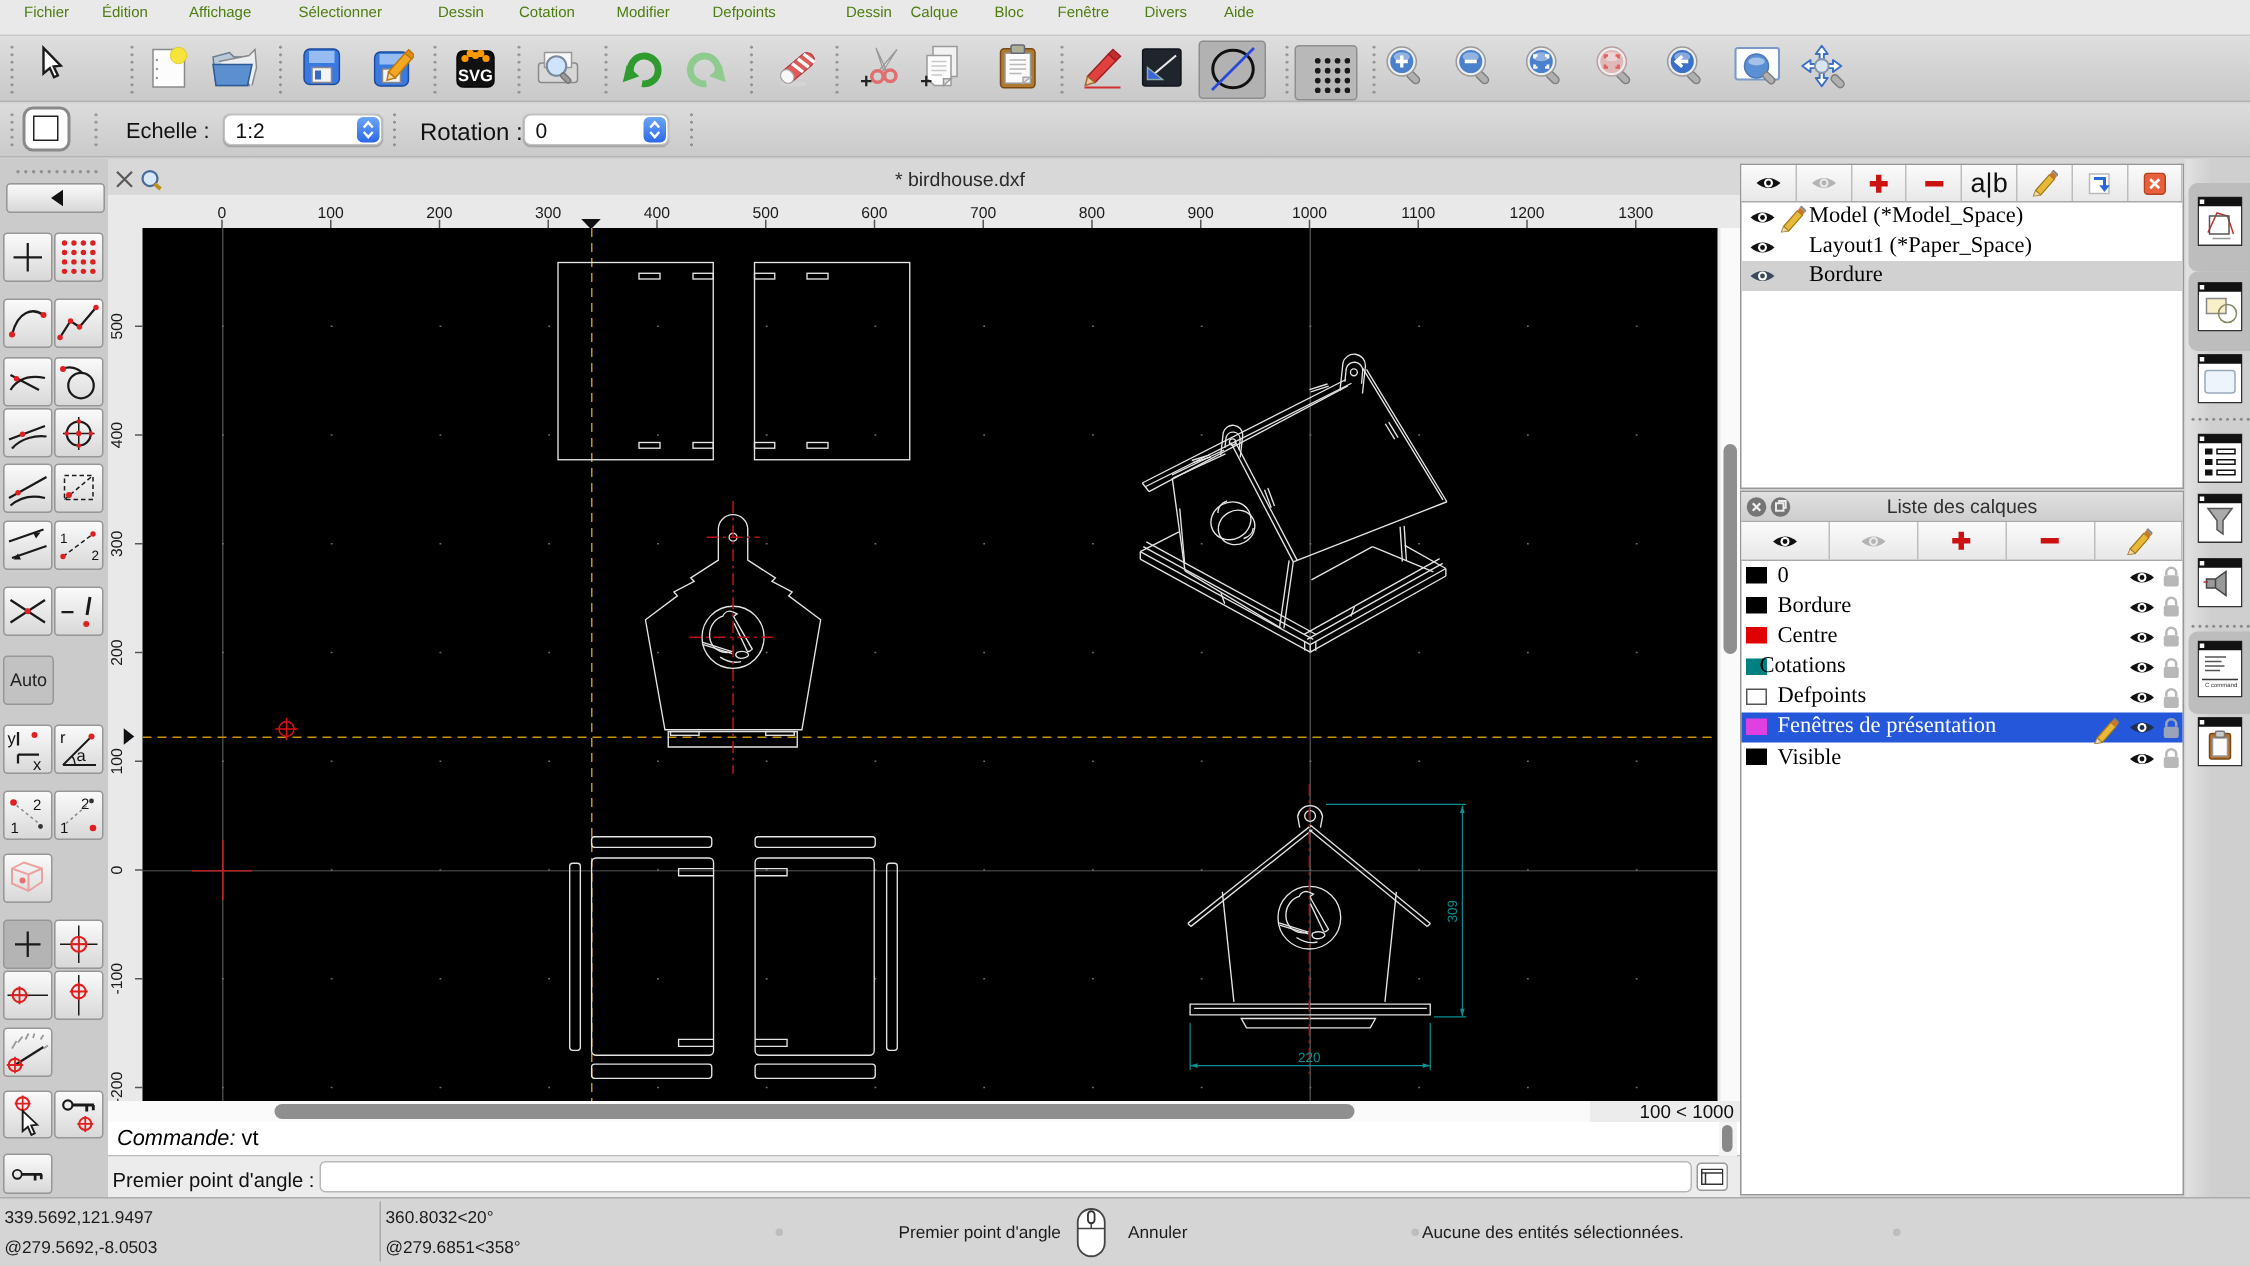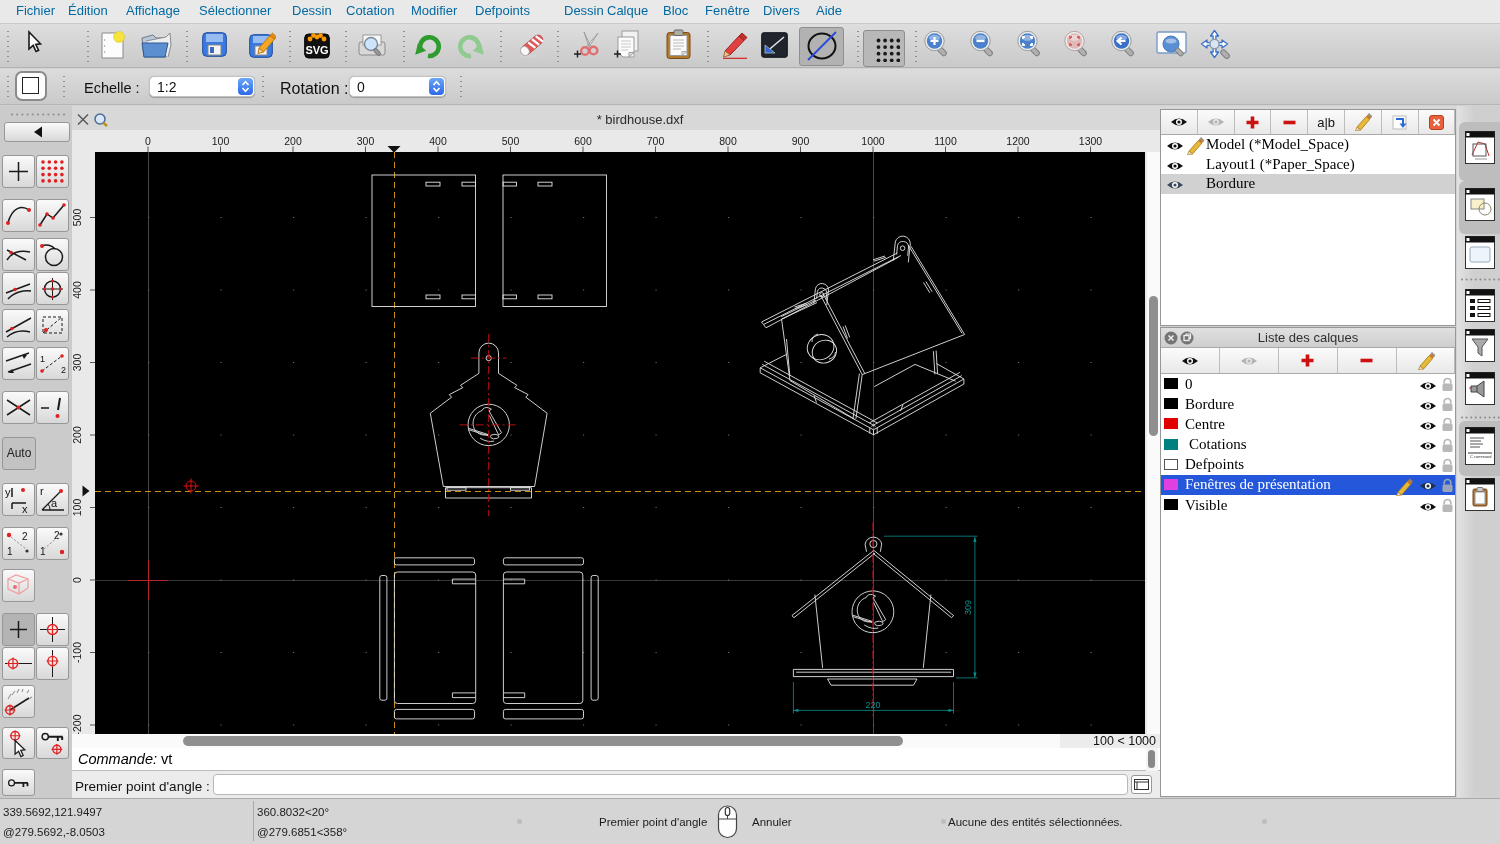--- a/index.html
+++ b/index.html
@@ -1,18 +1,18 @@
 <!DOCTYPE html>
 <html><head><meta charset="utf-8"><style>
 html,body{margin:0;padding:0;width:1500px;height:844px;overflow:hidden;
  font-family:"Liberation Sans",sans-serif;background:#d2d2d2;}
 *{box-sizing:border-box;}
 .abs{position:absolute;}
 #menubar{position:absolute;left:0;top:0;width:1500px;height:24px;background:#e9e9e9;
- border-bottom:1px solid #c9c9c9;font-size:13px;color:#0369a1;}
+ border-bottom:1px solid #c9c9c9;font-size:10px;color:#4d7c0f;}
 #menubar span{position:absolute;top:3px;}
 #tb1{position:absolute;left:0;top:24px;width:1500px;height:44px;
  background:linear-gradient(#dedede,#c9c9c9);border-bottom:1px solid #b2b2b2;}
 #tb2{position:absolute;left:0;top:69px;width:1500px;height:36px;
  background:linear-gradient(#dcdcdc,#cacaca);border-bottom:1px solid #b5b5b5;}
 #tabbar{position:absolute;left:72px;top:106px;width:1428px;height:24px;background:#d8d8d8;}
 #dock{position:absolute;left:0;top:106px;width:72px;height:692px;background:#cbcbcb;}
 .db{position:absolute;width:33px;height:33px;background:linear-gradient(#fafafa,#d8d8d8);
  border:1px solid #979797;border-radius:3px;}
 .dbp{background:#b4b4b4;}
@@ -717,21 +717,21 @@
         <svg width="15" height="15">
           <path d="M7.5,1.5 V13.5 M1.5,7.5 H13.5" stroke="#cc1111" stroke-width="3.6"></path>
         </svg>
       </div>
 <div class="pcell" style="left:110.39999999999999px;width:36.8px">
         <svg width="15" height="15">
           <path d="M1.5,7.5 H13.5" stroke="#cc1111" stroke-width="3.6"></path>
         </svg>
       </div>
 <div class="pcell" style="left:147.2px;width:36.8px">
-        <span style="font-size:13px;color:#111">a|b</span>
+        <span style="font-size:18px;color:#111">a|b</span>
       </div>
 <div class="pcell" style="left:184.0px;width:36.8px">
         <svg width="19" height="18" viewBox="0 0 19 18">
           <path d="M4,14 L13.2,3.6 L16.6,6.6 L7.5,17 Z" fill="#e8b838" stroke="#a07818" stroke-width="0.8"></path>
           <path d="M13.2,3.6 L15,1.4 L18.3,4.4 L16.6,6.6 Z" fill="#c87828"></path>
           <path d="M4,14 L7.5,17 L2.4,18 Z" fill="#f0d8b0" stroke="#a07818" stroke-width="0.6"></path>
           <path d="M15,1.4 L15.9,0.4 L19,3.3 L18.3,4.4" fill="#888" stroke="#666" stroke-width="0.5"></path>
         </svg>
       </div>
 <div class="pcell" style="left:220.79999999999998px;width:36.8px">
@@ -855,21 +855,21 @@
           <circle cx="9" cy="6" r="3" fill="#fff"></circle>
           <circle cx="9" cy="6" r="1.6" fill="#111"></circle>
         </svg></span>
       <span class="abs" style="left:280px;top:3px"><svg width="13" height="15" viewBox="0 0 13 15">
           <path d="M3.2,6.5 V4.8 A3.3,3.3 0 0 1 9.8,4.8 V6.5" fill="none" stroke="#b8b8b8" stroke-width="1.7"></path>
           <rect x="1.5" y="6.5" width="10" height="7.5" rx="1.5" fill="#b8b8b8"></rect>
         </svg></span>
     </div>
 <div class="row" style="height:20.2px;">
       <span class="abs" style="left:3px;top:4px;width:14px;height:11px;background:#008080;display:inline-block"></span>
-      <span class="abs" style="left:28px;top:1.5px">Cotations</span>
+      <span class="abs" style="left:12px;top:1.5px">Cotations</span>
       <span class="abs" style="left:258px;top:4.5px"><svg width="18" height="12" viewBox="0 0 18 12">
           <path d="M1,6 Q9,-0.8 17,6 Q9,12.8 1,6 Z" fill="#111"></path>
           <circle cx="9" cy="6" r="3" fill="#fff"></circle>
           <circle cx="9" cy="6" r="1.6" fill="#111"></circle>
         </svg></span>
       <span class="abs" style="left:280px;top:3px"><svg width="13" height="15" viewBox="0 0 13 15">
           <path d="M3.2,6.5 V4.8 A3.3,3.3 0 0 1 9.8,4.8 V6.5" fill="none" stroke="#b8b8b8" stroke-width="1.7"></path>
           <rect x="1.5" y="6.5" width="10" height="7.5" rx="1.5" fill="#b8b8b8"></rect>
         </svg></span>
     </div>

